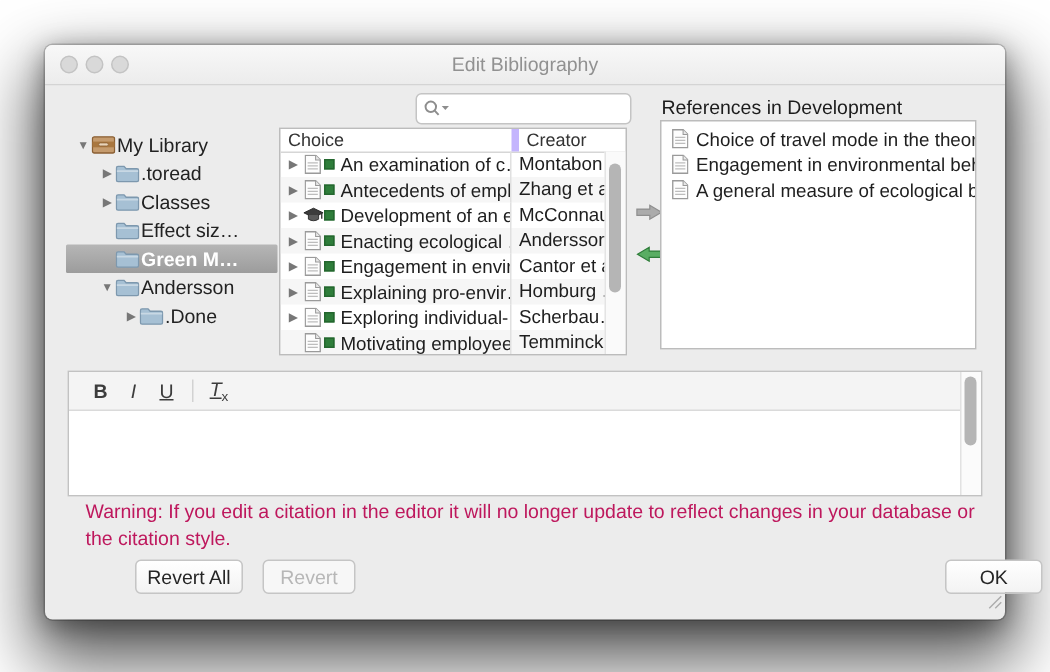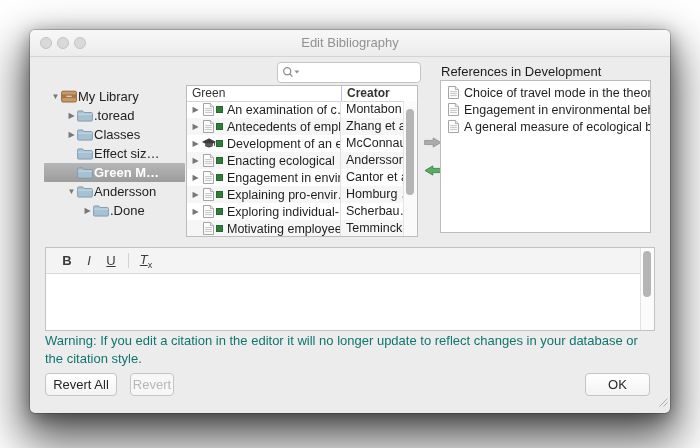--- a/index.html
+++ b/index.html
@@ -46,21 +46,21 @@
   .tree-row.selected .tw{color:#eee;}
   .ticon{width:17px;flex:0 0 17px;display:flex;align-items:center;}
   .tlabel{white-space:nowrap;overflow:hidden;}
   
   .itable{
     position:absolute;left:156px;top:55px;width:232px;height:152px;box-sizing:border-box;
     background:#fff;border:1px solid #bcbcbc;overflow:hidden;
   }
   .ithead{height:15px;border-bottom:1px solid #d6d6d6;display:flex;font-size:12px;color:#333;}
   .ithead .c1{width:154px;box-sizing:border-box;padding-left:5px;}
-  .ithead .c2{flex:1;box-sizing:border-box;padding-left:5px;border-left:1px solid #c4b5fd;font-weight:bold;}
+  .ithead .c2{flex:1;box-sizing:border-box;padding-left:5px;border-left:5px solid #c4b5fd;}
   .itbody{position:absolute;left:0;top:15px;right:13px;bottom:0;overflow:hidden;}
   .trow{height:17px;display:flex;align-items:center;font-size:12.5px;color:#1e1e1e;}
   .trow.alt{background:#f6f6f6;}
   .trow .cell1{width:153px;flex:0 0 153px;display:flex;align-items:center;overflow:hidden;box-sizing:border-box;padding-left:3px;}
   .trow .cell2{flex:1;box-sizing:border-box;border-left:1px solid #e0e0e0;padding-left:5px;
     white-space:nowrap;overflow:hidden;height:17px;line-height:17px;}
   .trow .tw{flex:0 0 11px;}
   .rowicon{width:15px;flex:0 0 15px;display:flex;align-items:center;justify-content:center;}
   .gsq{width:7px;height:7px;background:#2e7d3a;border:1px solid #24672f;box-sizing:border-box;
     flex:0 0 7px;margin-right:4px;}
@@ -87,30 +87,30 @@
   .edmain{flex:1;display:flex;flex-direction:column;min-width:0;}
   .edtoolbar{height:25px;background:#f4f4f4;border-bottom:1px solid #dadada;
     display:flex;align-items:center;padding-left:10px;}
   .edbtn{width:22px;text-align:center;font-size:13px;color:#3c3c3c;cursor:default;}
   .edbtn b{font-weight:bold;}
   .edsep{width:1px;height:15px;background:#d2d2d2;margin:0 6px;}
   .edbtn sub{font-size:9px;}
   .edcontent{flex:1;background:#fff;}
   .edscroll{width:13px;background:#fbfbfb;border-left:1px solid #e2e2e2;position:relative;}
   
-  .warning{position:absolute;left:15px;top:302px;width:600px;font-size:13px;color:#0f766e;line-height:17.5px;}
+  .warning{position:absolute;left:27px;top:302px;width:600px;font-size:13px;color:#be185d;line-height:17.5px;}
   
   .btn{
     position:absolute;top:343px;height:23px;box-sizing:border-box;
     background:linear-gradient(#ffffff,#f3f3f3);border:1px solid #c5c5c5;border-radius:4px;
-    font-size:13px;color:#262626;text-align:center;line-height:21px;cursor:default;
+    font-size:13px;color:#262626;text-align:center;line-height:21px;cursor:default;margin-left:45px;
   }
   .btn.disabled{color:#b7b7b7;background:#f7f7f7;}
   .btn-revert-all{left:15px;width:72px;}
-  .btn-revert{left:100px;width:44px;}
+  .btn-revert{left:100px;width:62px;}
   .btn-cancel{left:478px;width:64px;}
   .btn-ok{left:555px;width:65px;}
   .grip{position:absolute;right:2px;bottom:2px;}
 </style>
 </head>
 <body>
 
 <div class="shadow-stage">
   <div class="window">
 
@@ -202,21 +202,21 @@
               <path d="M0.6 2.1 Q0.6 0.9 1.7 0.9 L5.7 0.9 L7.1 2.5 L14.3 2.5 Q15.4 2.5 15.4 3.7 L15.4 10 Q15.4 11.1 14.3 11.1 L1.7 11.1 Q0.6 11.1 0.6 10 Z" fill="#a6c0d4" stroke="#7d98ae" stroke-width="0.9"></path>
               <path d="M0.9 4.1 L15.1 4.1" stroke="#c8d8e4" stroke-width="1.1"></path>
             </svg>
           </span>
           <span class="tlabel">.Done</span>
         </div>
       </div>
 
     <div class="itable">
       <div class="ithead">
-        <div class="c1">Green</div>
+        <div class="c1">Choice</div>
         <div class="c2">Creator</div>
       </div>
       <div class="itbody">
           <div class="trow">
             <div class="cell1">
               <span class="tw">▶</span>
               <span class="rowicon">
                 <svg width="11" height="13" viewBox="0 0 11 13">
                   <path d="M0.5 0.5 H7.4 L10.5 3.6 V12.5 H0.5 Z" fill="#fdfdfd" stroke="#9a9a9a" stroke-width="0.9"></path>
                   <path d="M7.4 0.5 V3.6 H10.5" fill="#e9e9e9" stroke="#9a9a9a" stroke-width="0.7"></path>

